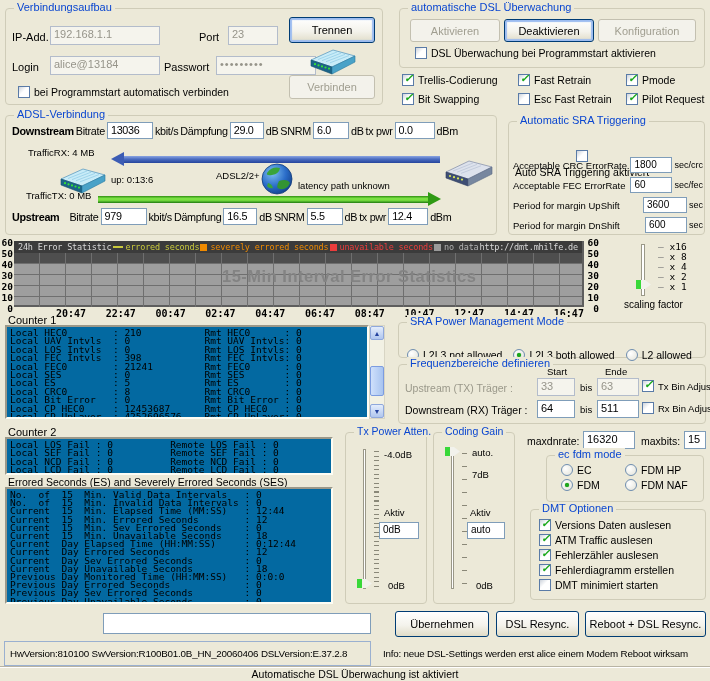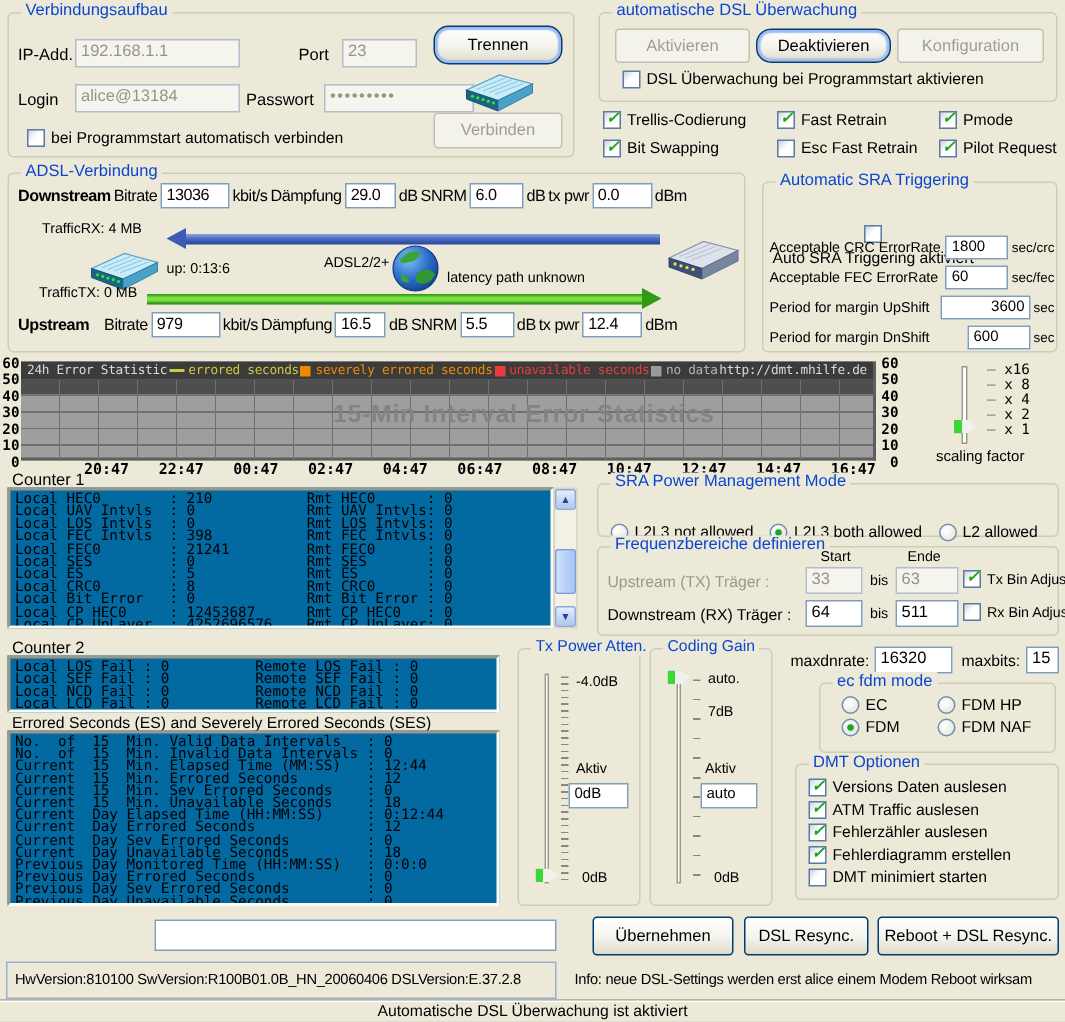--- a/index.html
+++ b/index.html
@@ -8,21 +8,21 @@
          font-family:"Liberation Sans",sans-serif; font-size:11px; color:#000; overflow:hidden; }
   .group { position:absolute; border:1px solid #cfccb8; border-radius:4px; }
   .gt { position:absolute; top:-8px; left:8px; background:#ece9d8; padding:0 3px;
         color:#0a46d0; font-size:11px; white-space:nowrap; }
   .lbl { position:absolute; white-space:nowrap; }
   .dim { color:#9a988a; }
   .sm { font-size:9.5px; }
   .btn { position:absolute; display:flex; align-items:center; justify-content:center;
          border:1px solid #003c74; border-radius:3px; color:#000;
          background:linear-gradient(#ffffff,#f4f3ec 55%,#e0dcc8); font-size:11px; cursor:default; }
-  .btn.focus { box-shadow: inset 0 0 1px 2px #9cbcf0; border-radius: 10px; }
+  .btn.focus { box-shadow: inset 0 0 1px 2px #9cbcf0; }
   .btn.disabled { border-color:#c3c0b0; color:#a09e90; background:#f3f2eb; box-shadow:none; }
   .field { position:absolute; background:#fff; border:1px solid #7f9db9; font-size:11px;
            padding:1px 3px; white-space:nowrap; overflow:hidden; height:19px; }
   .field.dis { background:#f5f4ed; border-color:#b3bccb; color:#96948a; }
   .row { position:absolute; display:flex; align-items:center; gap:2px;
          font-size:10.8px; letter-spacing:-0.3px; white-space:nowrap; }
   .fld { display:inline-block; background:#fff; border:1px solid #7f9db9; padding:1px 3px;
          height:17px; overflow:hidden; }
   .cb, .rb { display:flex; align-items:center; gap:4px; white-space:nowrap; font-size:10.5px; }
   .abs { position:absolute; }
@@ -283,21 +283,21 @@
         <span class="fld" style="width:42px;font-size:10px;height:16px;">1800</span>
         <span style="font-size:9px;white-space:nowrap;">sec/crc</span>
       </div>
         <div style="display:flex;align-items:center;gap:2px;height:20px;">
         <span style="flex:1;font-size:9.5px;white-space:nowrap;">Acceptable FEC ErrorRate</span>
         <span class="fld" style="width:42px;font-size:10px;height:16px;">60</span>
         <span style="font-size:9px;white-space:nowrap;">sec/fec</span>
       </div>
         <div style="display:flex;align-items:center;gap:2px;height:20px;">
         <span style="flex:1;font-size:9.5px;white-space:nowrap;">Period for margin UpShift</span>
-        <span class="fld" style="width:60px;font-size:10px;height:16px;text-align:right;">3600</span>
+        <span class="fld" style="width:44px;font-size:10px;height:16px;">3600</span>
         <span style="font-size:9px;white-space:nowrap;">sec</span>
       </div>
         <div style="display:flex;align-items:center;gap:2px;height:20px;">
         <span style="flex:1;font-size:9.5px;white-space:nowrap;">Period for margin DnShift</span>
         <span class="fld" style="width:42px;font-size:10px;height:16px;">600</span>
         <span style="font-size:9px;white-space:nowrap;">sec</span>
       </div>
       </div>
   </div>
 

